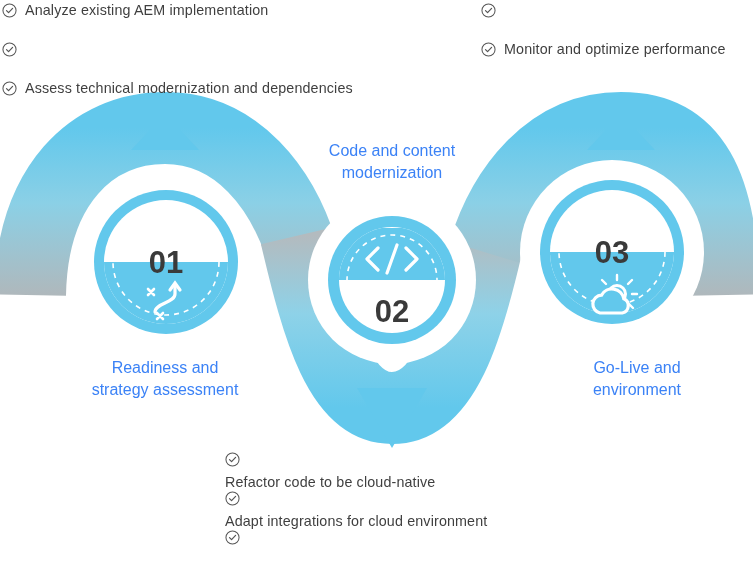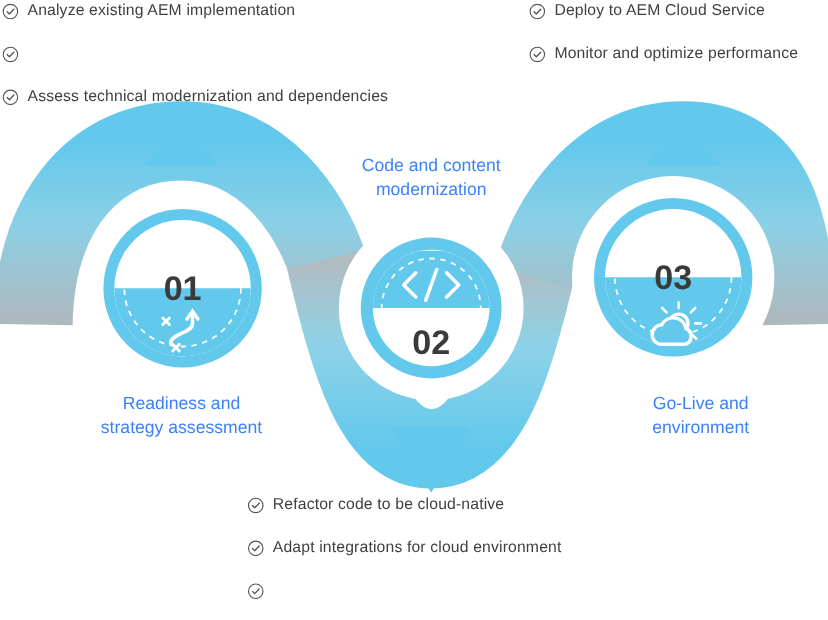--- a/index.html
+++ b/index.html
@@ -45,21 +45,21 @@
     font-size: 14.3px;
     line-height: 1.1;
     color: #3f3f3f;
     white-space: nowrap;
     letter-spacing: 0.01em;
   }
 
   #list-left  { left: 2px;  top: 3px; align-items: flex-start; }
   #list-right { left: 481px; top: 3px; align-items: flex-start; }
   #list-bottom{ left: 225px; top: 452px; align-items: flex-start; }
-  #list-bottom .bullet-row { height: 39px; }
+  #list-bottom .bullet-row { height: 39px; flex-direction: column; }
 
   
   .caption {
     position: absolute;
     text-align: center;
     font-size: 16px;
     line-height: 1.36;
     color: #3b82f6;
     white-space: pre-line;
   }
@@ -215,21 +215,20 @@
       <span class="btext">Assess technical modernization and dependencies</span>
     </div>
   </div>
 
   <div class="bullet-list" id="list-right">
     <div class="bullet-row">
       <svg class="check-ic" viewBox="0 0 16 16">
         <circle cx="8" cy="8" r="7" fill="none" stroke="#555" stroke-width="1.1"></circle>
         <path d="M 4.8 8.1 L 7 10.3 L 11.3 5.8" fill="none" stroke="#555" stroke-width="1.3" stroke-linecap="round" stroke-linejoin="round"></path>
       </svg>
-      <span class="btext">Deploy to AEM Cloud Service</span>
     </div>
     <div class="bullet-row">
       <svg class="check-ic" viewBox="0 0 16 16">
         <circle cx="8" cy="8" r="7" fill="none" stroke="#555" stroke-width="1.1"></circle>
         <path d="M 4.8 8.1 L 7 10.3 L 11.3 5.8" fill="none" stroke="#555" stroke-width="1.3" stroke-linecap="round" stroke-linejoin="round"></path>
       </svg>
       <span class="btext">Monitor and optimize performance</span>
     </div>
   </div>
 

